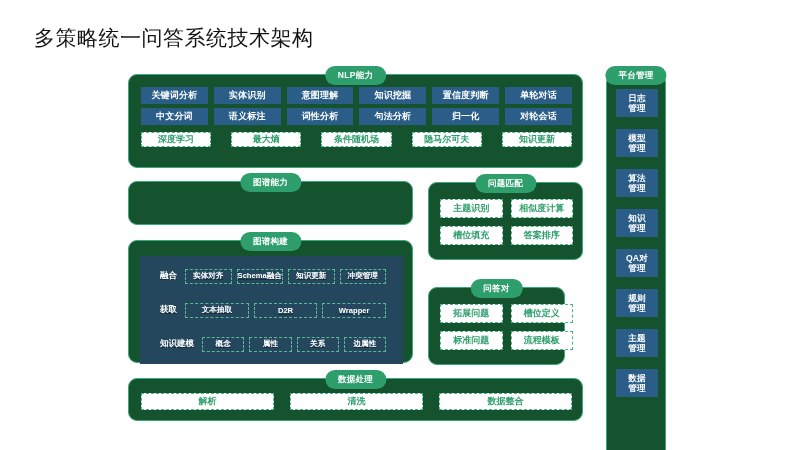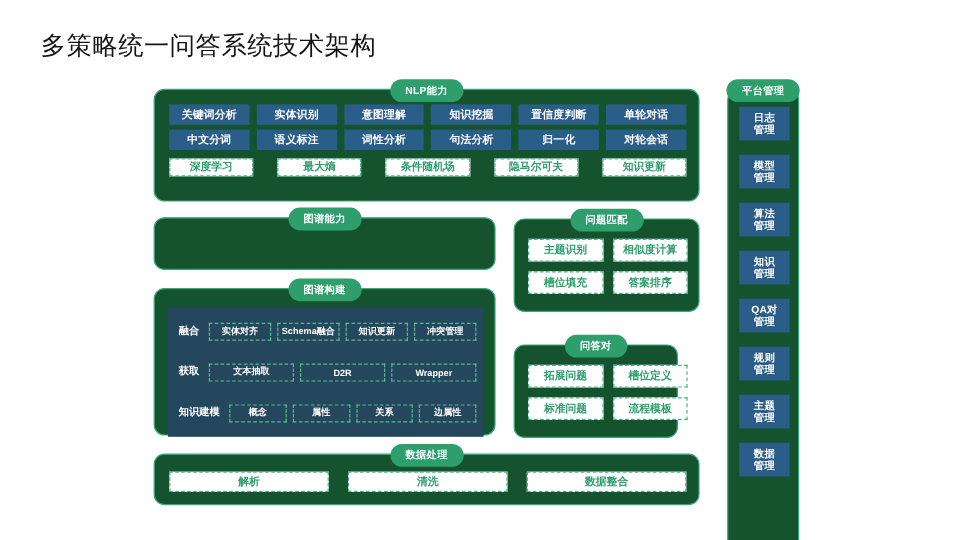--- a/index.html
+++ b/index.html
@@ -121,22 +121,23 @@
   #graph-build-panel { left: 128px; top: 240px; width: 285px; height: 123px; }
   .band {
     position: absolute;
     left: 11px;
     width: 263px;
     height: 40px;
     background: #24475e;
     display: flex;
     align-items: center;
     box-sizing: border-box;
-    padding: 0 6px;
+    padding: 0 17px;
     gap: 5px;
+    text-decoration: underline;
   }
   .band-label {
     color: #ffffff;
     font-size: 8.5px;
     font-weight: 700;
     white-space: nowrap;
     flex: 0 0 auto;
     padding: 0 3px;
   }
   .band .chip-dash {

